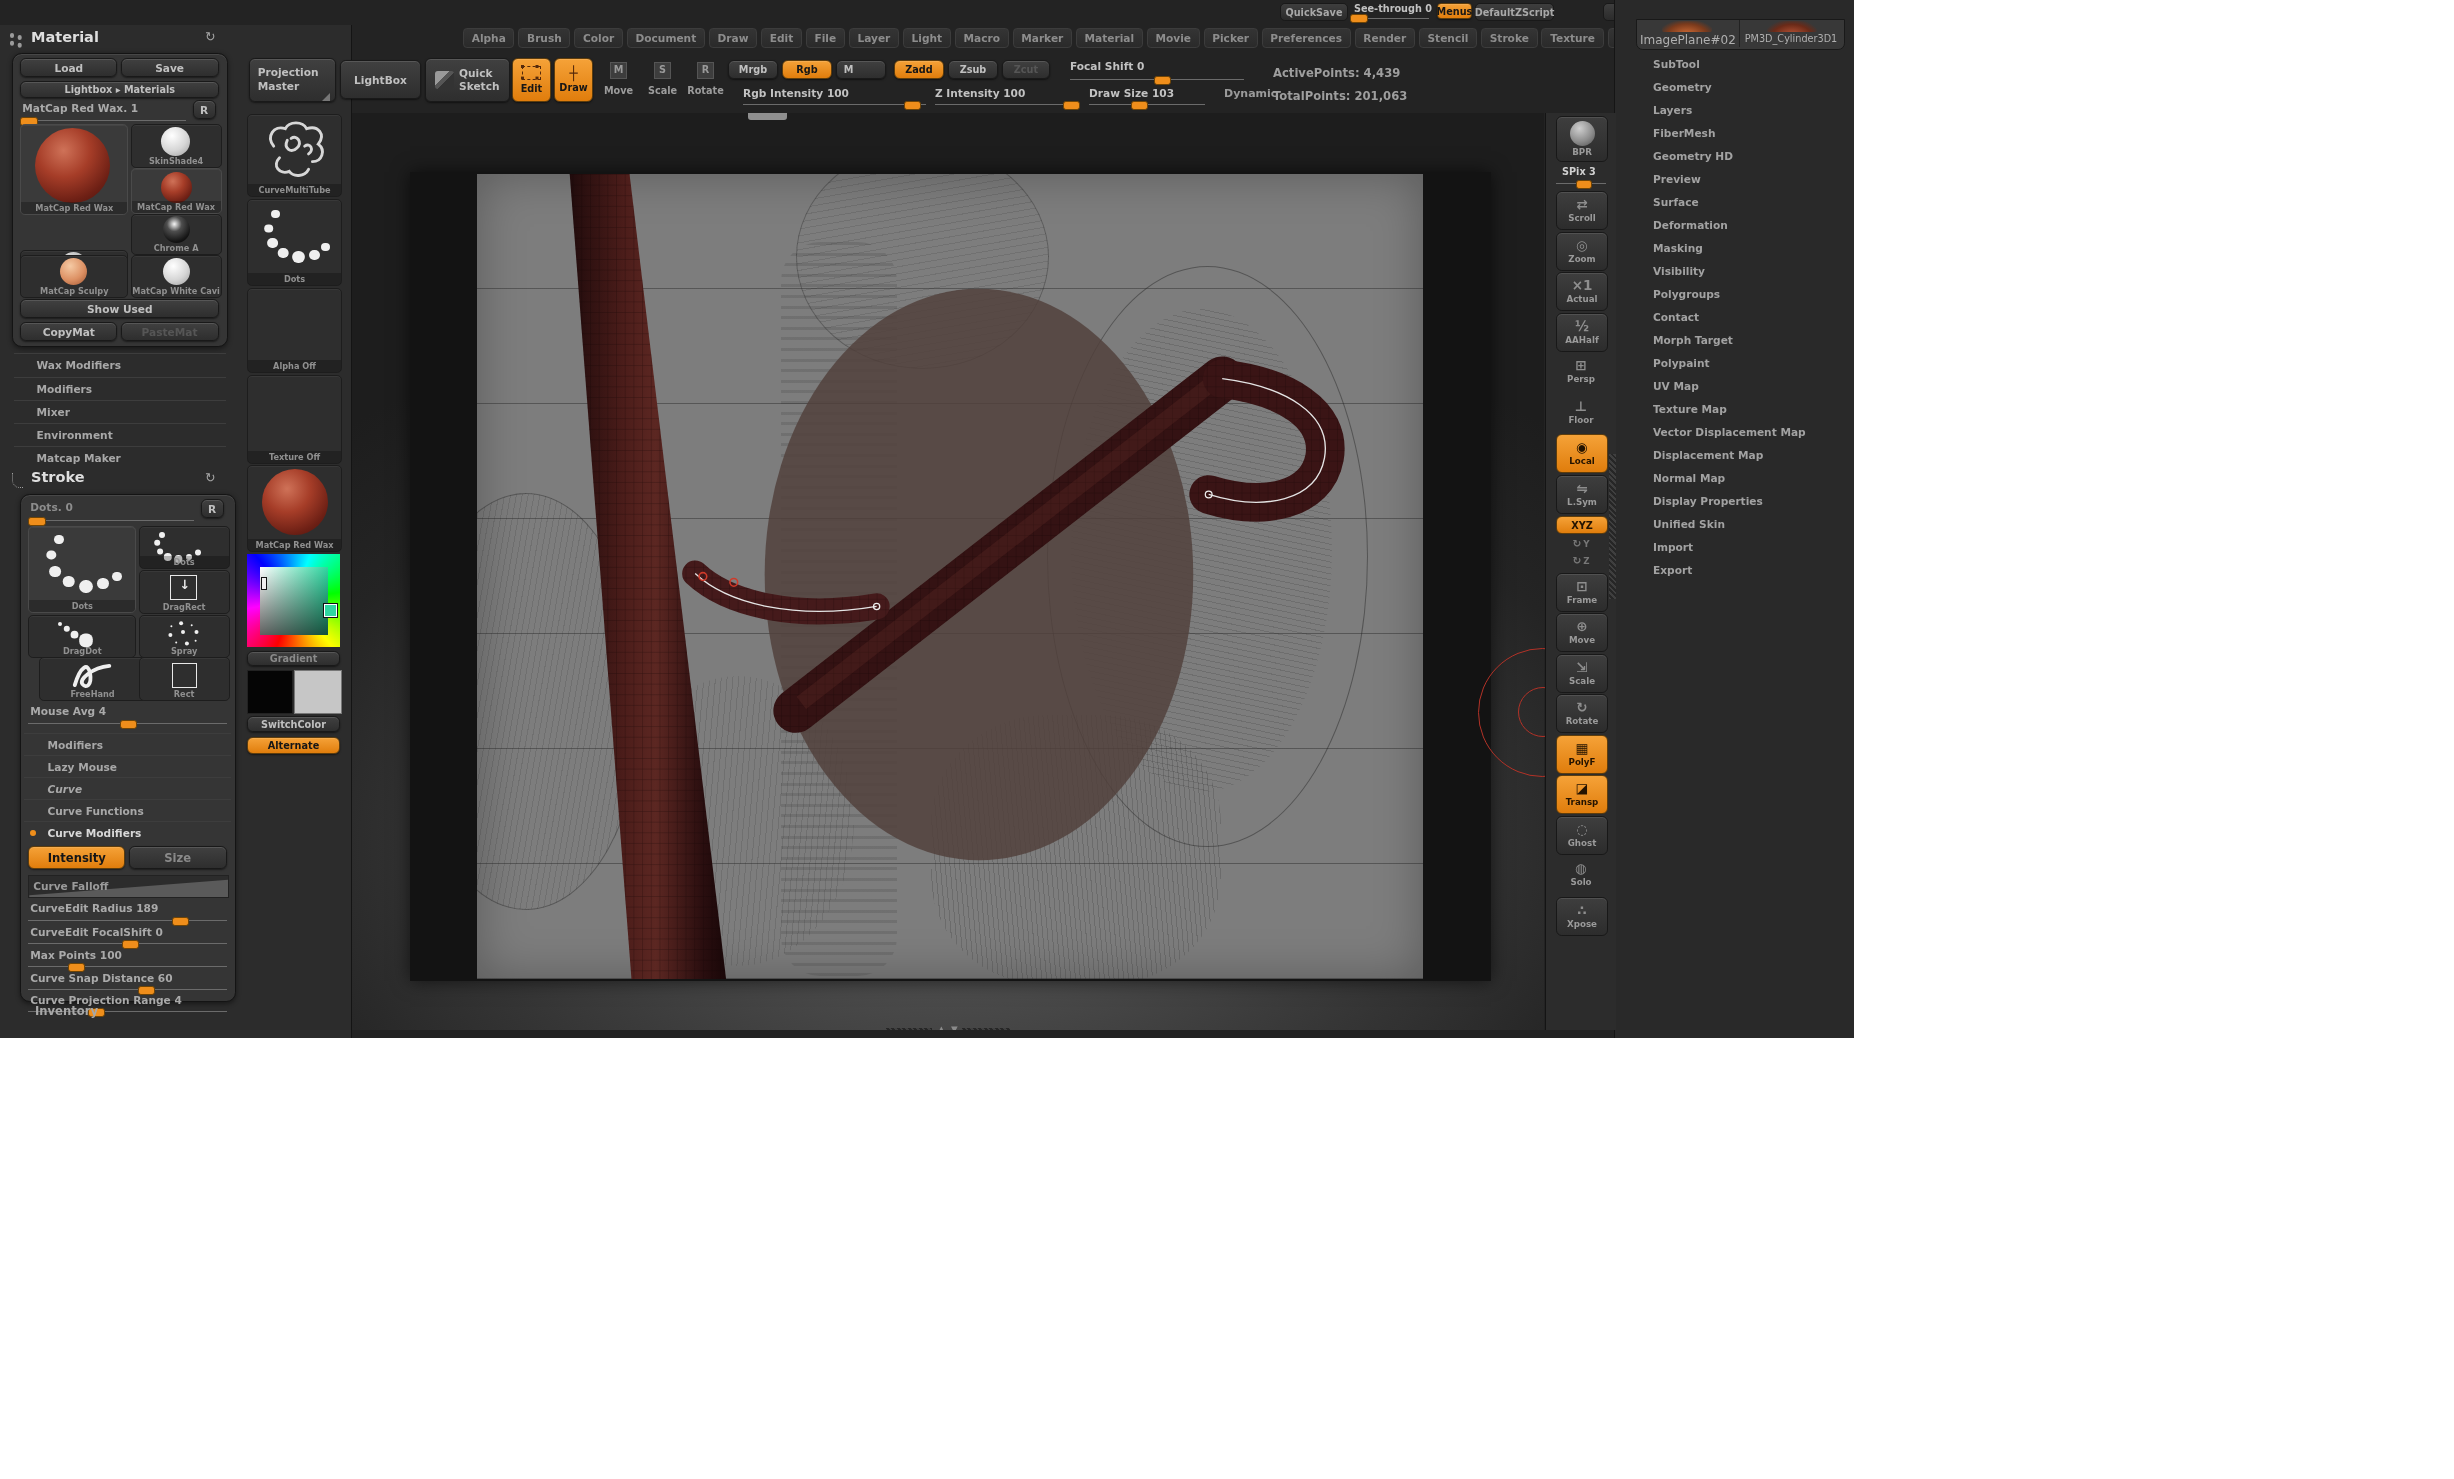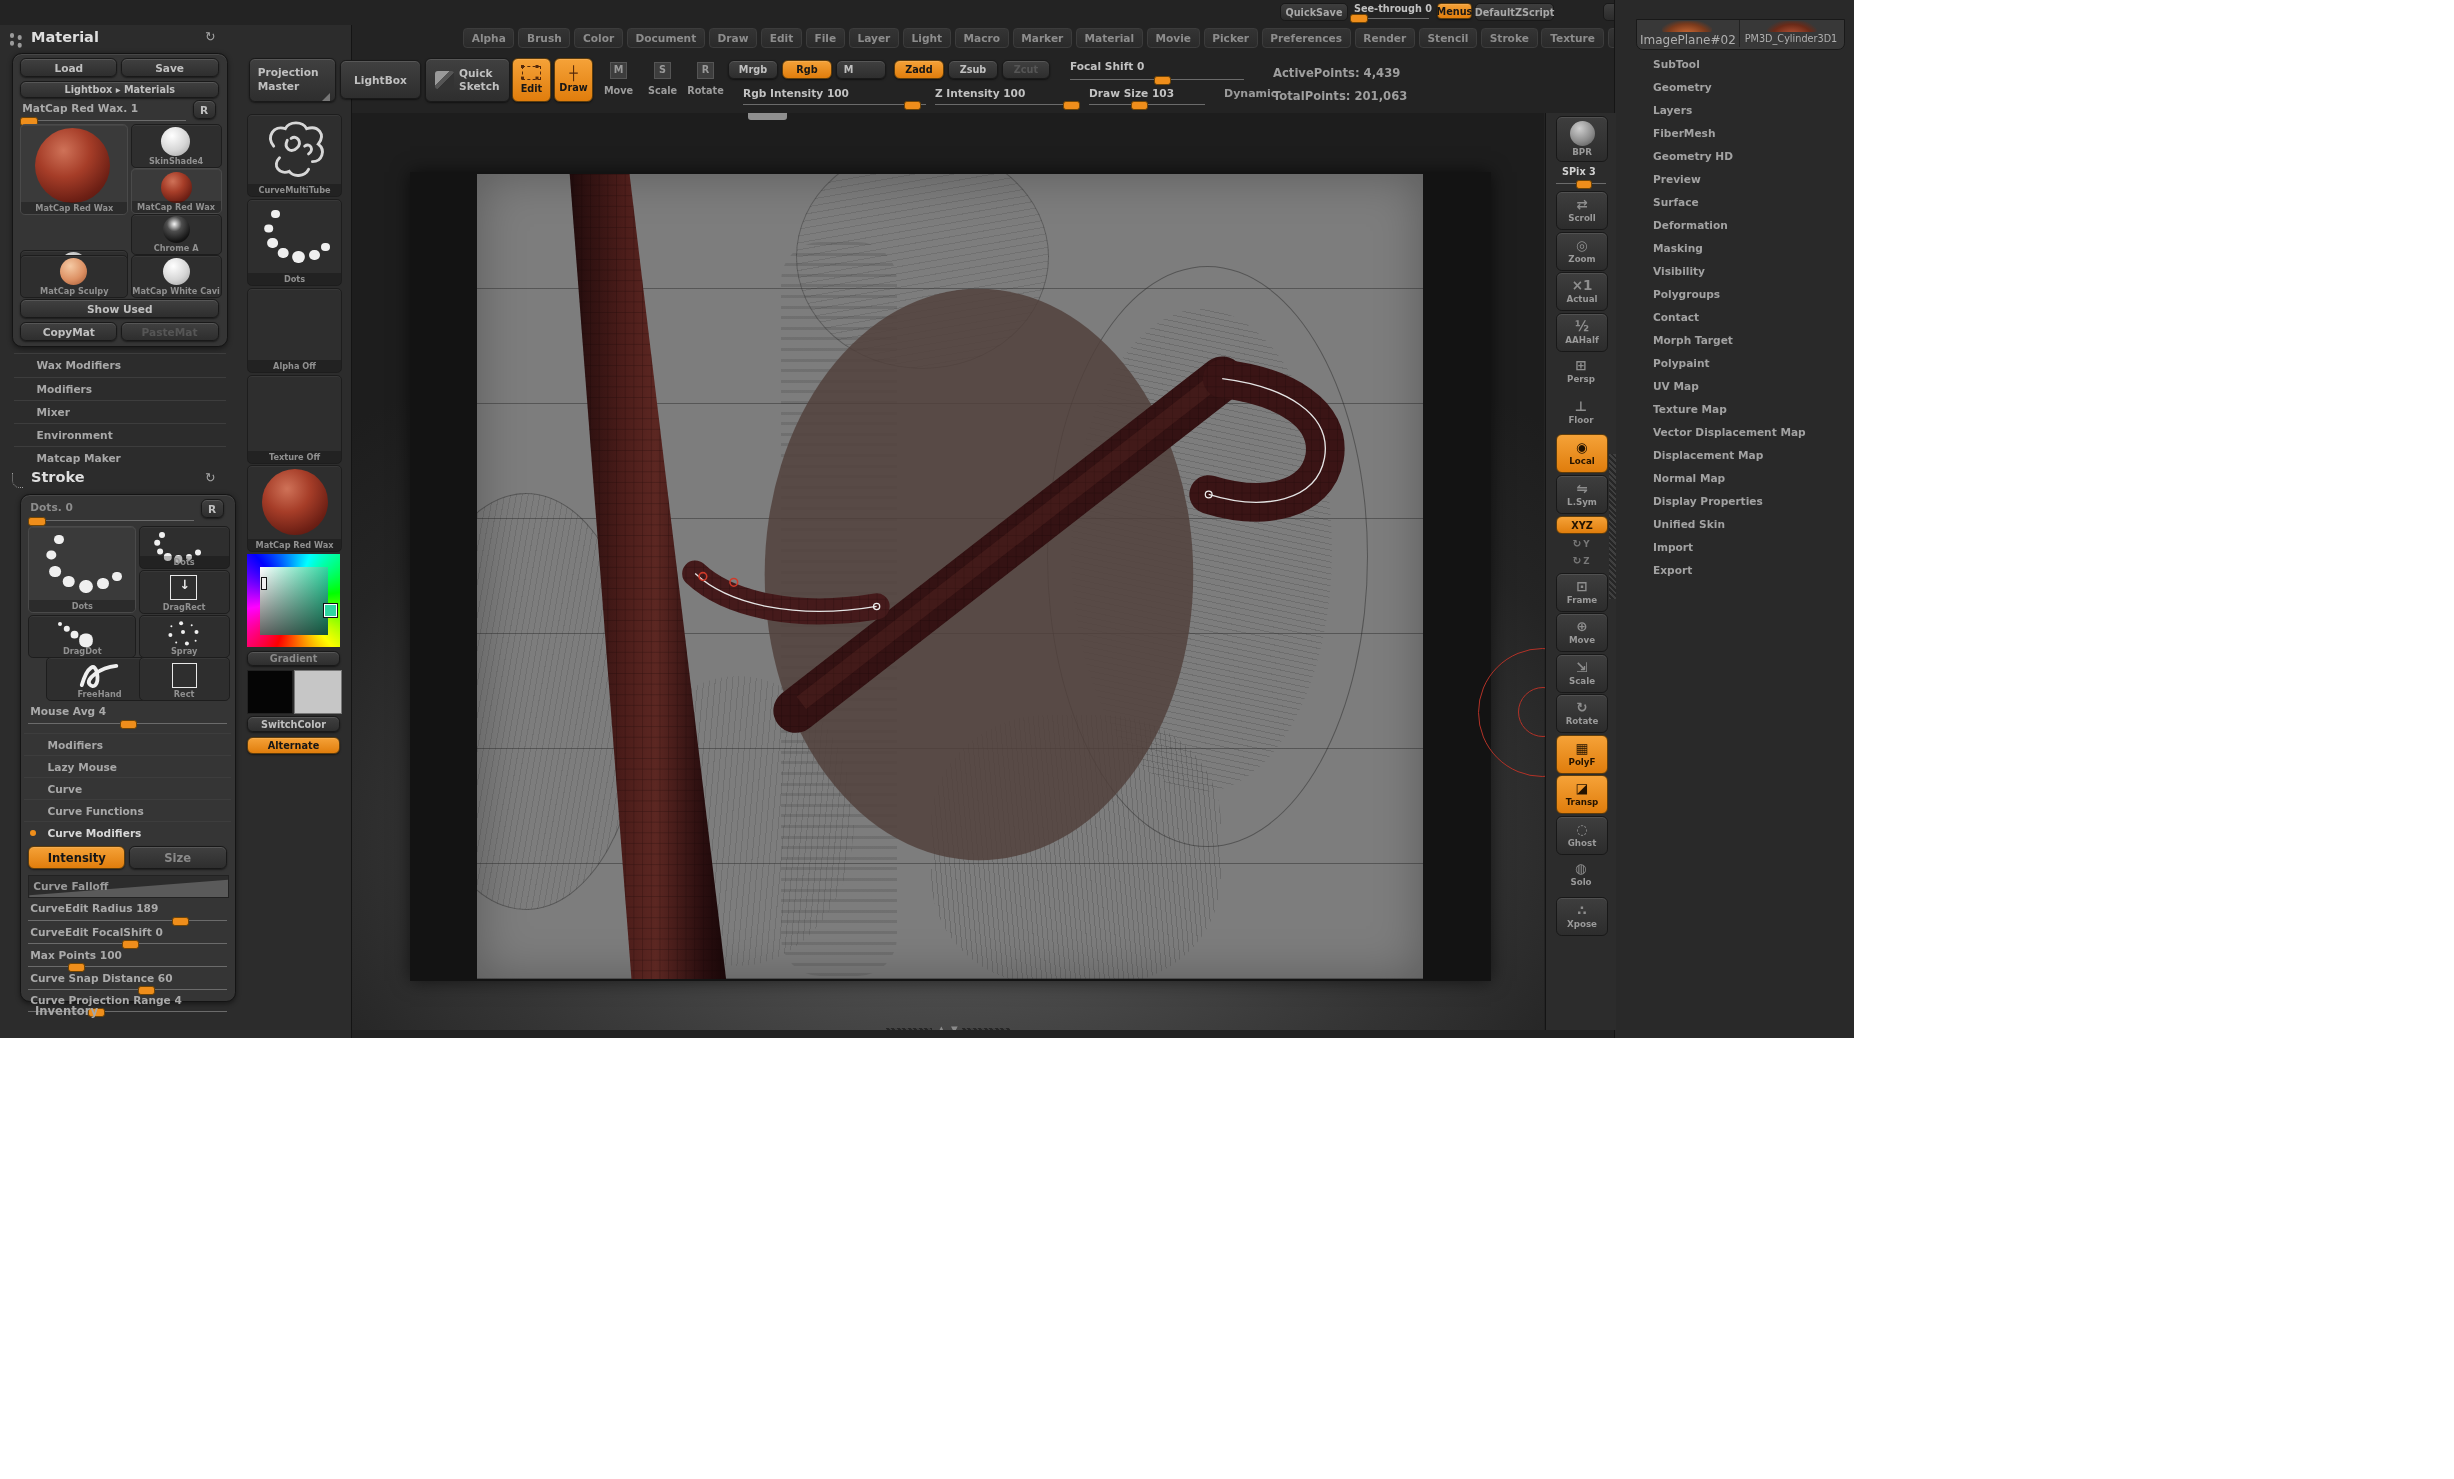--- a/index.html
+++ b/index.html
@@ -190,38 +190,38 @@
       <div class="tl">DragRect</div>
     </div>
     <div class="tile" style="left:7.7px;top:120px;width:106px;height:41px;">
       <div class="dot" style="left:29px;top:5.8px;width:3.9px;height:3.9px;box-shadow:6.8px 4.8px 0 1px #efefef,14.5px 10.6px 0 1.9px #efefef,26px 16.4px 0 4.8px #efefef;"></div>
       <div class="tl">DragDot</div>
     </div>
     <div class="tile" style="left:118px;top:120px;width:89px;height:41px;">
       <div class="dot" style="left:41px;top:13.5px;width:4.8px;height:4.8px;box-shadow:-11.6px -5.8px 0 -1px #efefef,-1.9px -8.7px 0 0 #efefef,8.7px -6.8px 0 -1px #efefef,13.5px 0 0 0 #efefef,12.6px 8.7px 0 -1px #efefef,3.9px 11.6px 0 0 #efefef,-6.8px 10.6px 0 -1px #efefef,-12.6px 2.9px 0 0 #efefef,-4.8px -1.9px 0 -1.9px #efefef,5.8px 1.9px 0 -1.9px #efefef;"></div>
       <div class="tl">Spray</div>
     </div>
-    <div class="tile" style="left:25px;top:162px;width:106px;height:42px;">
+    <div class="tile" style="left:18px;top:162px;width:106px;height:42px;">
       <svg class="ab" style="left:29px;top:1.9px;" width="48" height="31" viewBox="0 0 50 32">
         <path d="M6 26 C12 6 20 2 22 14 C24 26 18 30 14 25 C10 20 24 8 42 6" fill="none" stroke="#efefef" stroke-width="4" stroke-linecap="round"></path>
       </svg>
       <div class="tl">FreeHand</div>
     </div>
     <div class="tile" style="left:118px;top:162px;width:89px;height:42px;">
       <div class="ab" style="left:32px;top:4.8px;width:23px;height:23px;border:1.9px solid #e8e8e8;"></div>
       <div class="tl">Rect</div>
     </div>
     <span class="slab" style="left:9.7px;top:210px;">Mouse Avg 4</span>
     <div class="trk" style="left:7.7px;top:228px;width:199px;">
           <div class="th" style="left:46%;"></div>
         </div>
 
     <div class="sec" style="left:3.9px;top:238px;width:207px;">Modifiers</div>
     <div class="sec" style="left:3.9px;top:260px;width:207px;">Lazy Mouse</div>
-    <div class="sec" style="left:3.9px;top:282px;width:207px;">Curve</div>
+    <div class="sec" style="left:3.9px;top:282px;width:207px;font-style:italic;">Curve</div>
     <div class="sec" style="left:3.9px;top:304px;width:207px;">Curve Functions</div>
     <div class="sec" style="left:3.9px;top:326px;width:207px;color:#d8d8d8;">Curve Modifiers</div>
     <div class="ab" style="left:9.7px;top:335px;width:5.8px;height:5.8px;border-radius:50%;background:#ef8e1b;"></div>
     <div class="btn on" style="left:7.7px;top:351px;width:97px;height:23px;font-size:11.6px;">Intensity</div>
     <div class="btn" style="left:108px;top:351px;width:98px;height:23px;font-size:11.6px;color:#8a8a8a;">Size</div>
 
     <div class="ab" style="left:7.7px;top:380px;width:199px;height:21px;background:#2c2c2c;border:1px solid #222;overflow:hidden;">
       <div class="ab" style="left:0;top:0;width:100%;height:100%;background:#5a5a5a;clip-path:polygon(0 92%,100% 18%,100% 100%,0 100%);"></div>
       <span class="slab" style="left:3.9px;top:3.9px;color:#9a9a9a;">Curve Falloff</span>
     </div>

